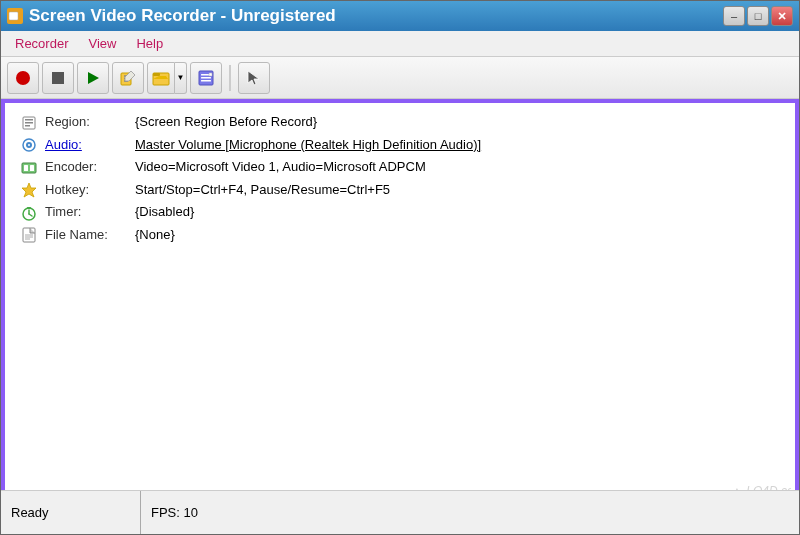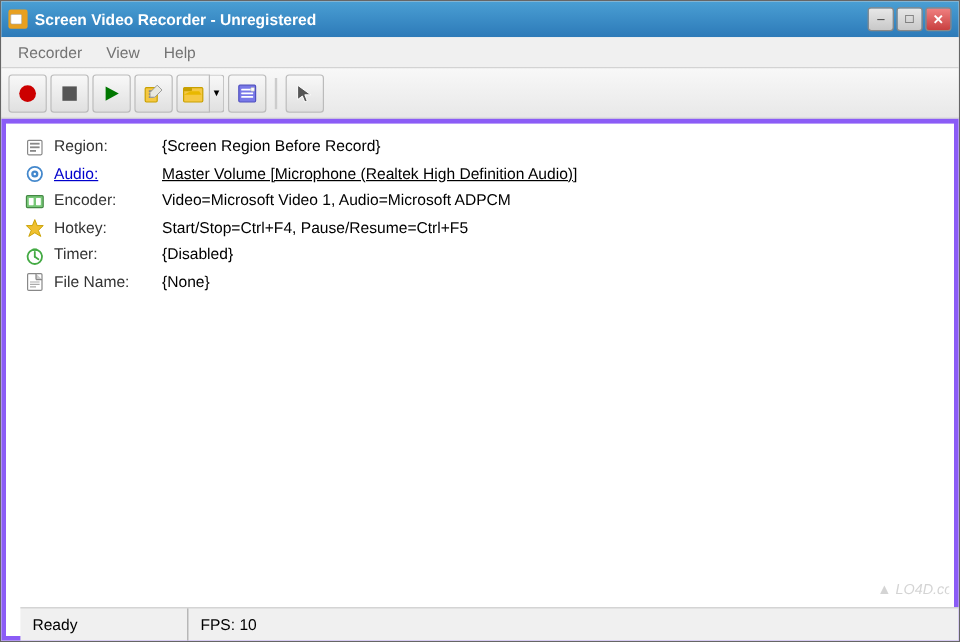--- a/index.html
+++ b/index.html
@@ -32,21 +32,21 @@
       height: 16px;
       background: #e8a020;
       border-radius: 2px;
       display: flex;
       align-items: center;
       justify-content: center;
       font-size: 10px;
       color: white;
     }
     .title-text {
-      font-size: 13px;
+      font-size: 17px;
       font-weight: bold;
       color: white;
     }
     .title-buttons {
       display: flex;
       gap: 2px;
     }
     .title-btn {
       width: 22px;
       height: 20px;
@@ -71,21 +71,21 @@
       background: #f0f0f0;
       border-bottom: 1px solid #ccc;
       padding: 3px 6px;
       display: flex;
       gap: 4px;
     }
     .menu-item {
       padding: 2px 8px;
       cursor: pointer;
       font-size: 13px;
-      color: #737373;
+      color: #be185d;
       border-radius: 3px;
     }
 
     
     .toolbar {
       background: linear-gradient(to bottom, #f8f8f8, #e8e8e8);
       border-bottom: 1px solid #ccc;
       padding: 4px 6px;
       display: flex;
       align-items: center;
@@ -169,23 +169,23 @@
     }
     .audio-value {
       text-decoration: underline;
       color: #000;
     }
 
     
     .status-bar {
       position: absolute;
       bottom: 0;
-      left: 16px;
+      left: 0;
       right: 0;
-      height: 28px;
+      height: 44px;
       background: #f0f0f0;
       border-top: 1px solid #ccc;
       display: flex;
       align-items: stretch;
     }
     .status-pane {
       border-right: 1px solid #aaa;
       display: flex;
       align-items: center;
       padding: 0 10px;

